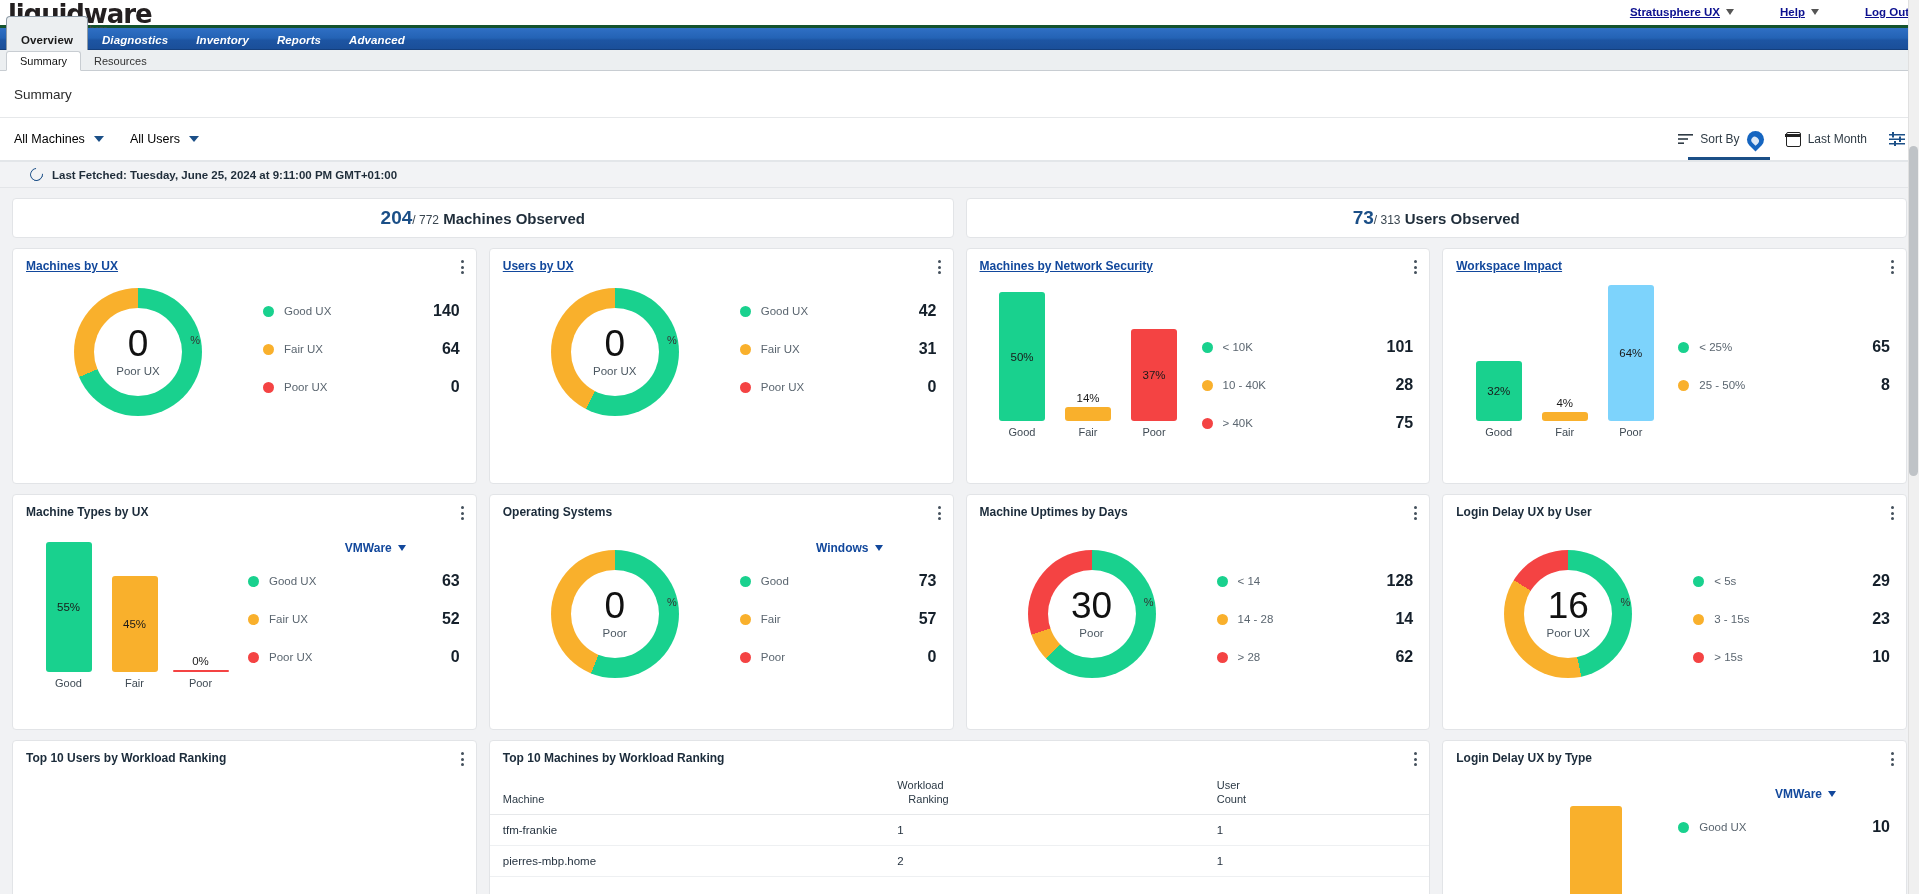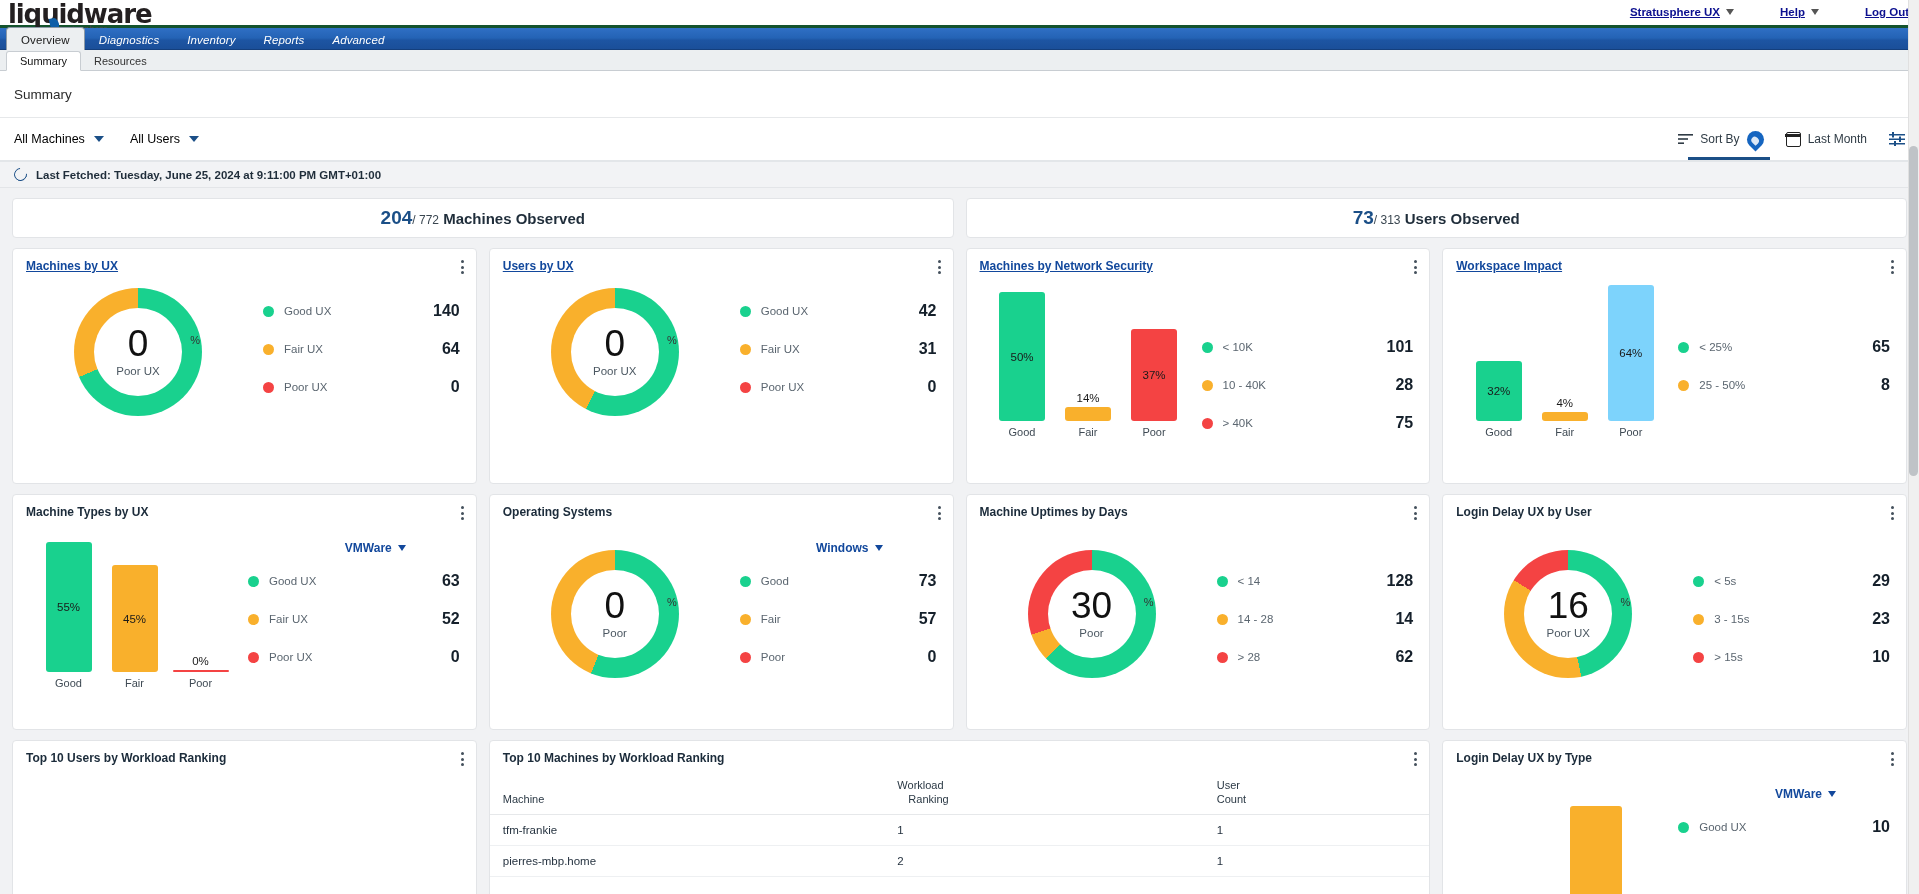--- a/index.html
+++ b/index.html
@@ -47,22 +47,22 @@
   .mainnav {
     height: 22px;
     background: linear-gradient(to bottom,#2f6fc4 0%,#2463b5 45%,#1d55a3 55%,#1a4e98 100%);
     display: flex; align-items: flex-end; padding-left: 6px; position: relative;
   }
   .mainnav::after {
     content: ""; position: absolute; left: 0; right: 0; bottom: 0;
     height: 1px; background: #143f7d;
   }
   .navtab {
-    font-size: 11.5px; font-weight: 400; color: #ffffff;
-    padding: 6px 14px 4px 14px; cursor: pointer; position: relative;
+    font-size: 11.5px; font-weight: 700; color: #ffffff;
+    padding: 17px 14px 4px 14px; cursor: pointer; position: relative;
     font-style: italic; letter-spacing: .1px;
   }
   .navtab.active {
     background: #eceff1; color: #1a1a1a; font-style: normal;
     border-radius: 4px 4px 0 0; z-index: 2;
     border: 1px solid #8d9aa6; border-bottom: none;
   }
 
   
   .subnav {
@@ -124,21 +124,21 @@
     position: absolute; left: 1688px; bottom: 0; width: 82px; height: 3px;
     background: #1b4f87;
   }
   .toolbar-rule {
     height: 2px; background: #e3e6e9;
   }
 
   
   .fetchbar {
     height: 26px; background: #f2f3f5; display: flex; align-items: center;
-    gap: 9px; padding-left: 14px; border-bottom: 1px solid #e3e5e8;
+    gap: 9px; padding-left: 30px; border-bottom: 1px solid #e3e5e8;
     font-size: 11.5px; color: #1f2d3a; font-weight: 700;
   }
   .refresh-icon {
     width: 13px; height: 13px; border: 1.8px solid #1b4f87; border-radius: 50%;
     border-top-color: transparent; transform: rotate(40deg);
   }
 
   
   .dash {
     background: #f1f2f4; padding: 10px 12px 0 12px;
@@ -535,21 +535,21 @@
         <div class="card-body">
           <div class="viz" style="width:235px;align-items:flex-end;">
             <div class="bars" style="height:155px;">
               <div class="bar-col">
                 <div class="bar" style="height:130px;background:#19D18E;">
                   <span class="bar-val inside">55%</span>
                 </div>
                 <div class="bar-name">Good</div>
               </div>
               <div class="bar-col">
-                <div class="bar" style="height:107px;background:#F9B02C;">
+                <div class="bar" style="height:96px;background:#F9B02C;">
                   <span class="bar-val inside">45%</span>
                 </div>
                 <div class="bar-name">Fair</div>
               </div>
               <div class="bar-col">
                 <span class="bar-val">0%</span>
                 <div class="bar" style="height:2px;background:#F44343;width:56px;"></div>
                 <div class="bar-name">Poor</div>
               </div>
             </div>

